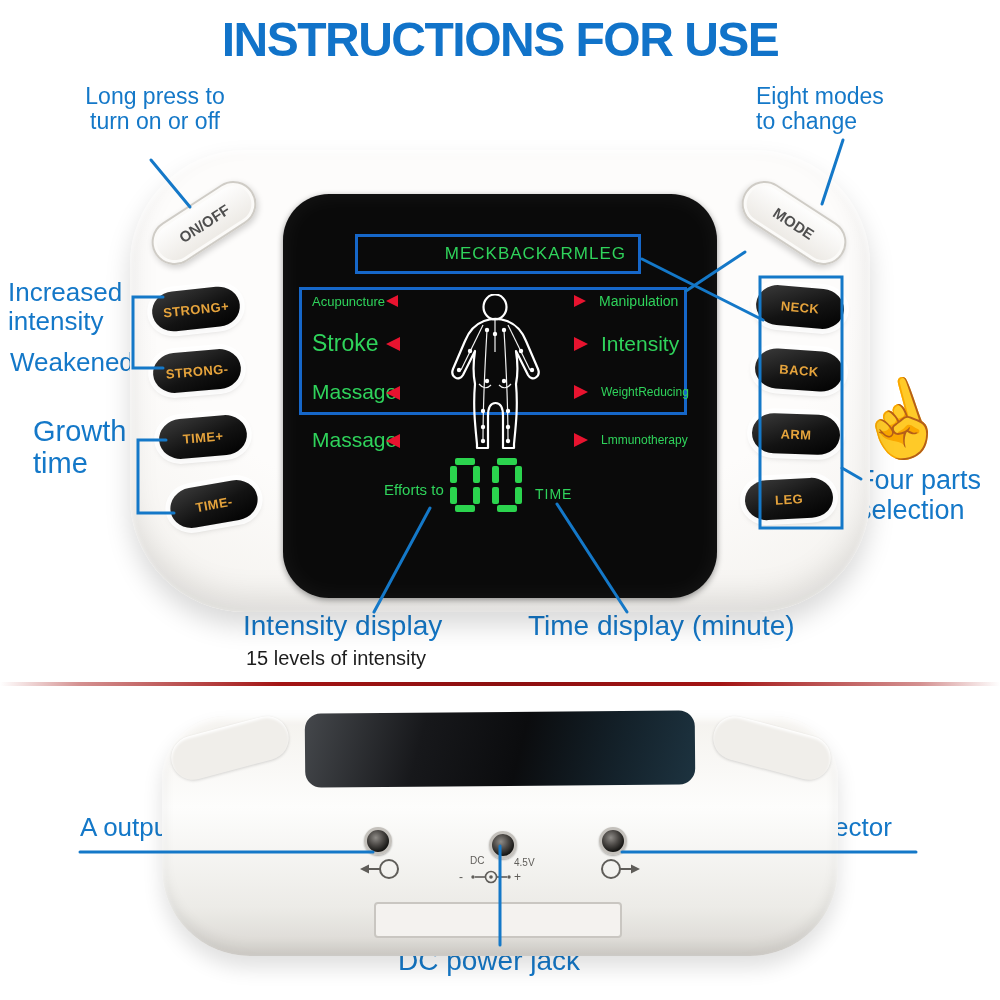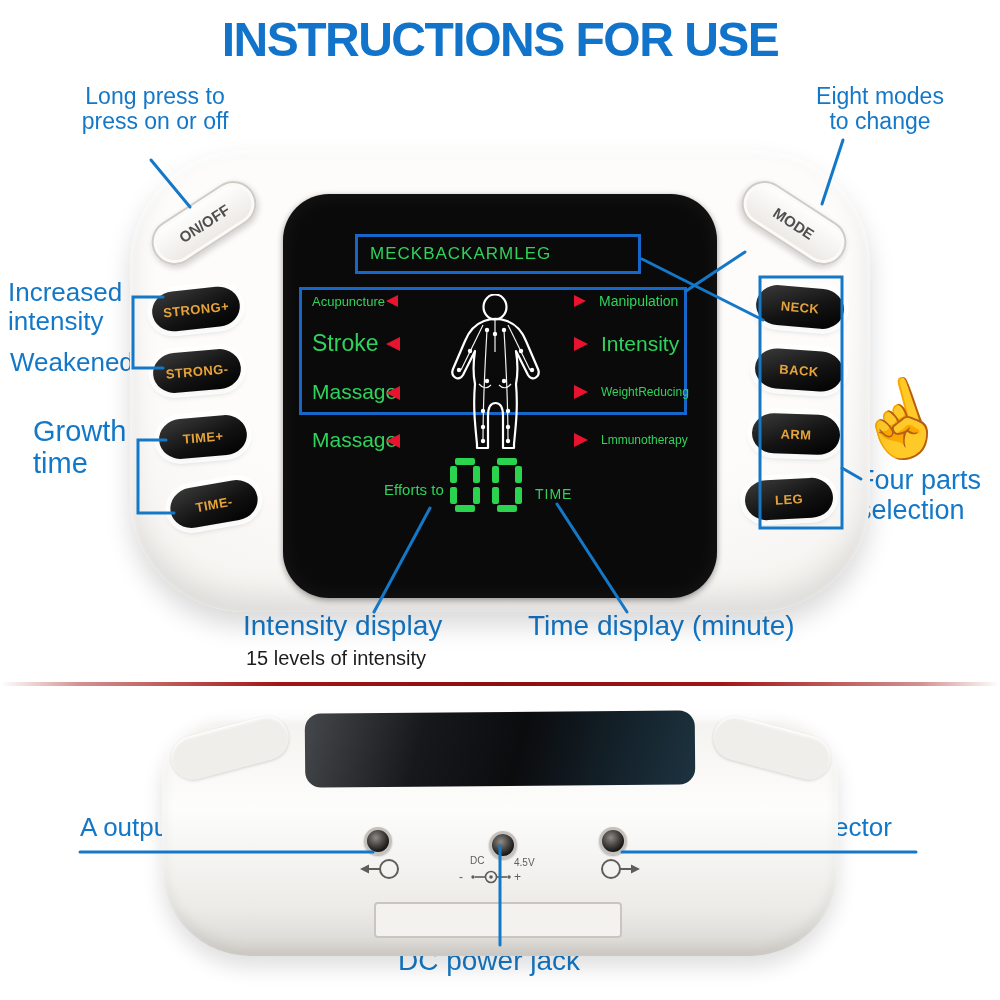--- a/index.html
+++ b/index.html
@@ -4,41 +4,41 @@
 <style>
   html,body{margin:0;padding:0;background:#fff;}
   .canvas{position:relative;width:1000px;height:1000px;background:#fff;overflow:hidden;
           font-family:"Liberation Sans",sans-serif;text-decoration:underline;}
   .abs{position:absolute;}
   
   .title{left:0;top:12px;width:1000px;text-align:center;font-size:48px;font-weight:bold;
          color:#1173c9;letter-spacing:-1.5px;}
   .callout{color:#1478c8;line-height:1.1;}
   .c-power{left:55px;top:84px;width:200px;text-align:center;font-size:23px;}
-  .c-modes{left:780px;top:84px;width:200px;text-align:center;font-size:23px;}
+  .c-modes{left:756px;top:84px;width:200px;font-size:23px;}
   .c-increase{left:8px;top:278px;font-size:26px;}
   .c-weaken{left:10px;top:348px;font-size:26px;}
   .c-growth{left:33px;top:416px;font-size:29px;}
   .c-reduce{left:36px;top:491px;font-size:29px;}
   .c-parts{left:858px;top:466px;font-size:27px;}
   .c-intensity{left:243px;top:611px;font-size:28px;}
   .c-intensity-note{left:246px;top:647px;font-size:20px;color:#1d1d1d;}
   .c-time{left:528px;top:611px;font-size:28px;}
   .c-outa{left:80px;top:813px;font-size:26px;}
   .c-outb{left:688px;top:813px;font-size:26px;}
   .c-dc{left:398px;top:946px;font-size:28px;}
   .hand{left:854px;top:376px;font-size:74px;color:#1478c8;transform:rotate(-18deg);}
   
   .device-front{left:130px;top:150px;width:740px;height:462px;border-radius:115px;
     background:radial-gradient(120% 130% at 50% 28%,#fdfcfb 40%,#f3f1ed 68%,#e3e0da 88%,#cfccc6 100%);
     box-shadow:inset 0 3px 6px rgba(255,255,255,.9),inset 0 -16px 30px rgba(0,0,0,.10),0 14px 26px rgba(0,0,0,.15);}
   .screen{left:283px;top:194px;width:434px;height:404px;border-radius:46px;background:#0a0a0a;
     box-shadow:inset 0 0 24px rgba(255,255,255,.06),0 2px 6px rgba(0,0,0,.4);}
   .tabs-box{left:72px;top:40px;width:286px;height:28px;border:3px solid #1667c9;box-sizing:border-box;
-    display:flex;justify-content:flex-start;align-items:center;padding:17px 12px;}
+    display:flex;justify-content:flex-end;align-items:center;padding:17px 12px;}
   .tab{color:#2fd35b;font-size:17px;letter-spacing:1px;}
   .modes-box{left:16px;top:93px;width:388px;height:128px;border:3px solid #1667c9;box-sizing:border-box;}
   .gtext{color:#2fd35b;position:absolute;white-space:nowrap;}
   .arrow-l{position:absolute;width:14px;height:14px;background:#e8132f;
     clip-path:polygon(100% 0,100% 100%,0 50%);}
   .arrow-r{width:14px;height:14px;background:#e8132f;clip-path:polygon(0 0,100% 50%,0 100%);flex:none;}
   .rrow{position:absolute;display:flex;align-items:center;gap:13px;}
   .rrow span{color:#2fd35b;white-space:nowrap;}
   .seg-wrap{left:165px;top:262px;display:flex;gap:8px;}
   
@@ -72,21 +72,21 @@
 </style>
 </head>
 <body>
 
 <div class="canvas">
 
   <div class="abs title">INSTRUCTIONS FOR USE</div>
 
   <div class="abs callout c-power">
     <div>Long press to</div>
-    <div>press on or off</div>
+    <div>turn on or off</div>
   </div>
   <div class="abs callout c-modes">
     <div>Eight modes</div>
     <div>to change</div>
   </div>
   <div class="abs callout c-increase">
     <div>Increased</div>
     <div>intensity</div>
   </div>
   <div class="abs callout c-weaken">

